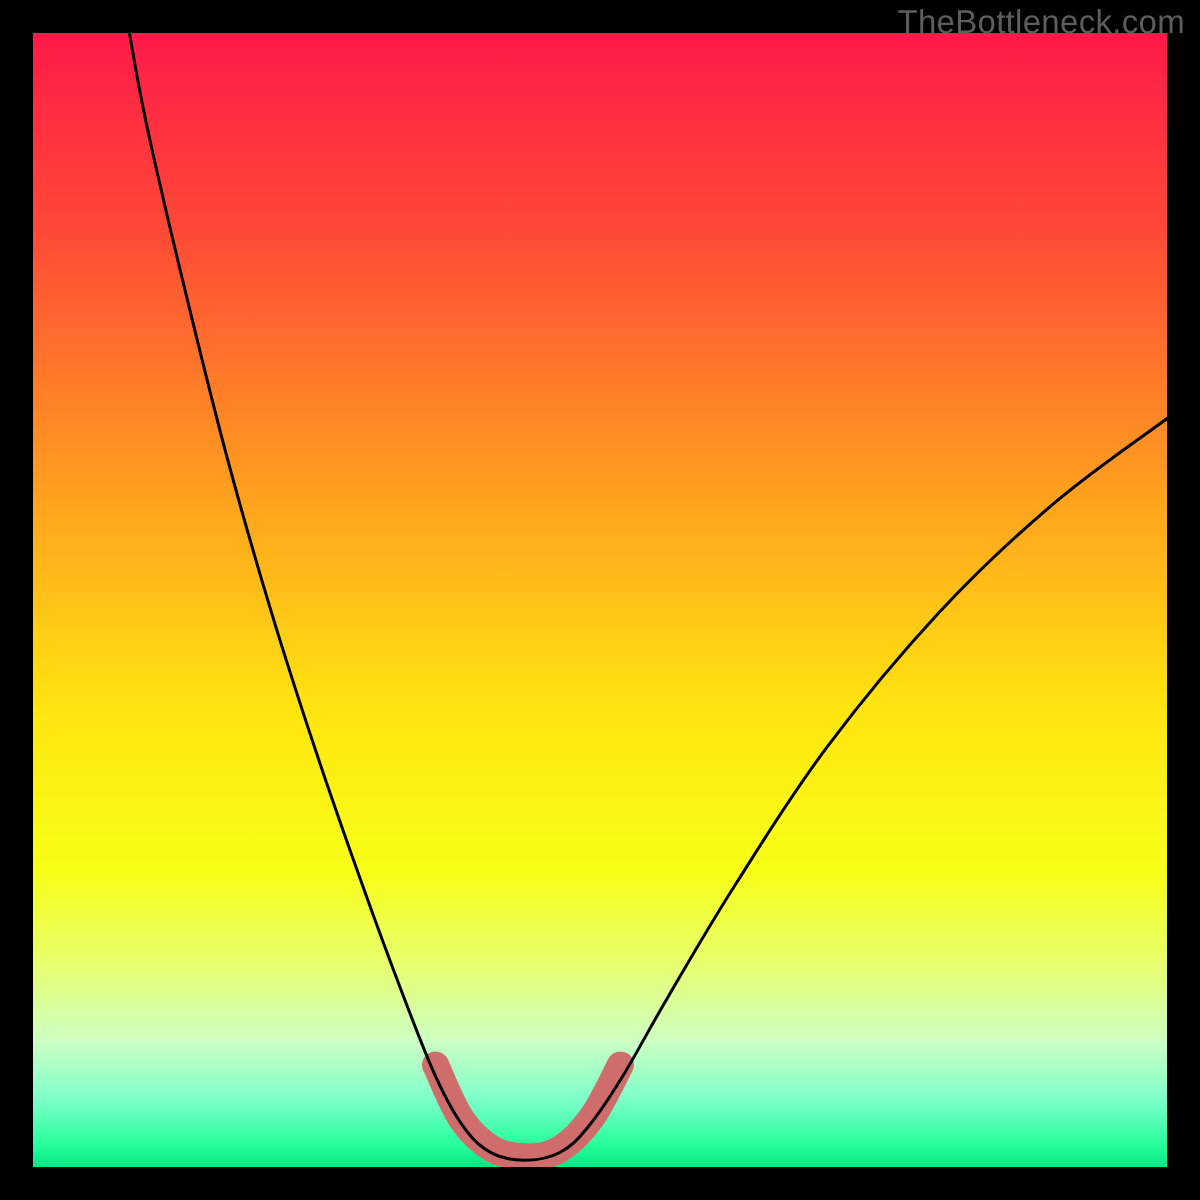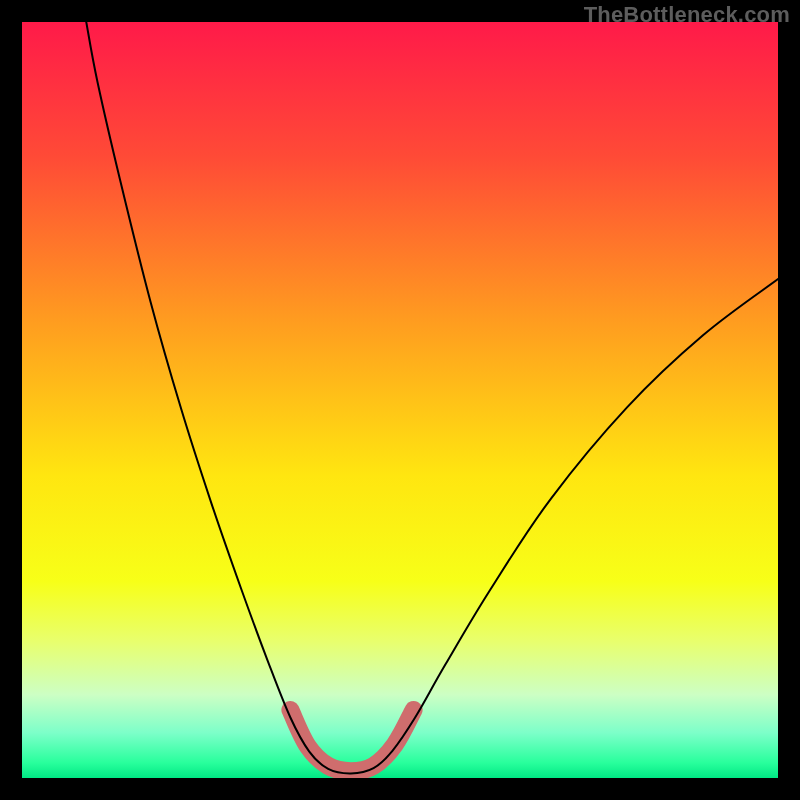--- a/index.html
+++ b/index.html
@@ -18,21 +18,21 @@
     width: 756px;
     height: 756px;
     background: #000;
   }
   .watermark {
     position: absolute;
     top: 2px;
     right: 10px;
     color: #5d5d5d;
     font-size: 22px;
-    font-weight: 700;
+    font-weight: 400;
     letter-spacing: 0.2px;
   }
   svg {
     display: block;
   }
 </style>
 </head>
 <body>
 
 <div class="watermark">TheBottleneck.com</div>

